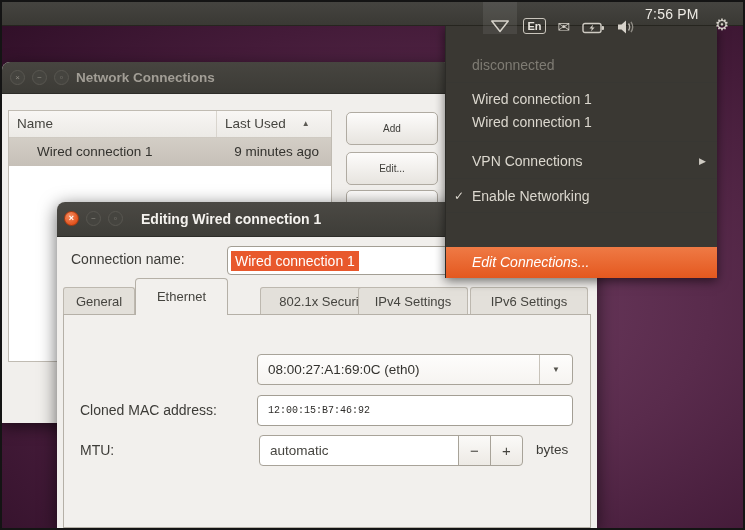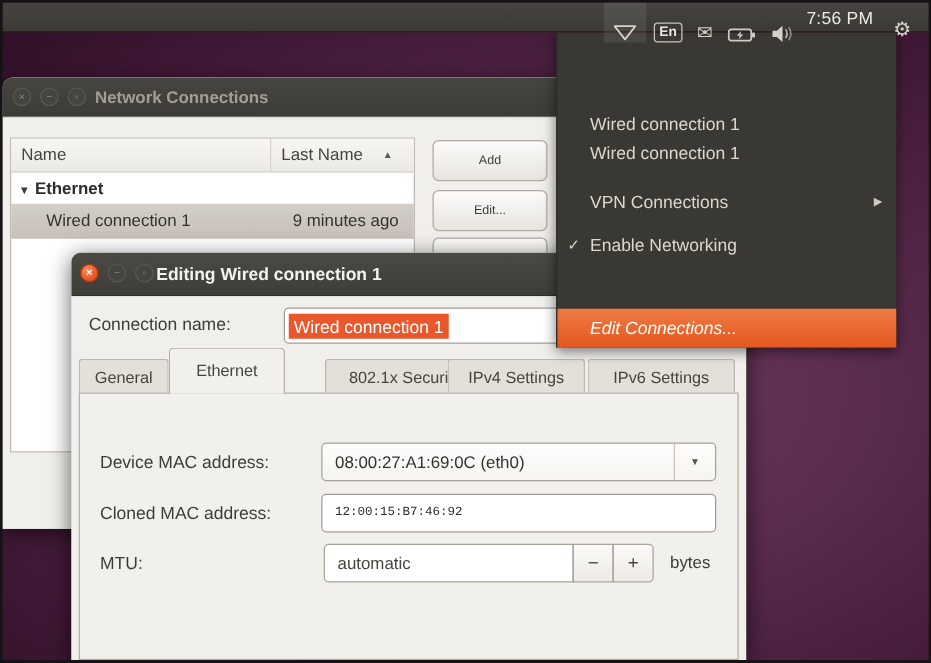--- a/index.html
+++ b/index.html
@@ -64,21 +64,21 @@
   .srow .rname { padding-left:28px; }
   .srow .rused { margin-left:auto; padding-right:12px; }
   .gtkbtn { position:absolute; left:344px; width:92px; height:33px;
             background:linear-gradient(#fdfcfb,#e7e4df); border:1px solid #b0aba2; border-radius:5px;
             font-size:10px; color:#3d3c38; display:flex; align-items:center; justify-content:center; }
 
   
   .dialog { position:absolute; left:57px; top:202px; width:540px; height:326px; z-index:20;
             border-radius:8px 8px 0 0; box-shadow:0 4px 18px rgba(0,0,0,.6); background:#f1efec; }
   .dialog .titlebar { height:35px; background:linear-gradient(#4b4944,#3e3d38); }
-  .dialog .wtitle { position:absolute; left:68px; top:0; line-height:35px; font-size:14px; color:#f4f2ee; }
+  .dialog .wtitle { position:absolute; left:84px; top:0; line-height:35px; font-size:14px; color:#f4f2ee; }
   .dlabel { position:absolute; font-size:14px; color:#3d3c38; height:22px; line-height:22px; white-space:nowrap; }
   .entry { position:absolute; background:#fff; border:1px solid #a39e94; border-radius:4px;
            display:flex; align-items:center; font-size:14px; color:#2f2e2b; }
   .sel-text { background:#e8582c; color:#fff; padding:2px 4px; margin-left:3px; white-space:nowrap; }
   .tab { position:absolute; font-size:13px; color:#45443f; text-align:center; white-space:nowrap;
          overflow:hidden; background:#e3e0da; border:1px solid #bdb8af; border-bottom:none;
          border-radius:3px 3px 0 0; height:28px; line-height:27px; z-index:1; }
   .tab.active { background:#f2f0ed; border-color:#b5b0a7; border-radius:4px 4px 0 0;
                 height:37px; line-height:36px; z-index:3; }
   .notebook { position:absolute; left:6px; top:112px; width:528px; height:214px;
@@ -108,26 +108,23 @@
       <span class="wbtn dim" style="left:8px;top:8px;">×</span>
       <span class="wbtn dim" style="left:30px;top:8px;">−</span>
       <span class="wbtn dim" style="left:52px;top:8px;">▫</span>
       <span class="wtitle">Network Connections</span>
     </div>
     <div class="nc-body">
       <div class="nc-list">
         <div class="lhdr">
           <div class="hc1">Name</div>
           <div class="hc2">
-            <span>Last Name</span>
+            <span>Last Used</span>
             <span class="sort-arrow">▲</span>
           </div>
-        </div>
-        <div class="grow">
-          <span class="expander">▼</span><span>Ethernet</span>
         </div>
         <div class="srow">
           <span class="rname">Wired connection 1</span>
           <span class="rused">9 minutes ago</span>
         </div>
       </div>
       <div class="gtkbtn" style="top:18px;">
           <span>Add</span>
         </div>
       <div class="gtkbtn" style="top:58px;">
@@ -150,21 +147,20 @@
       <span class="sel-text">Wired connection 1</span>
     </div>
 
     <div class="tab" style="left:6px;top:85px;width:72px;">General</div>
     <div class="tab active" style="left:78px;top:76px;width:93px;">Ethernet</div>
     <div class="tab" style="left:171px;top:85px;width:128px;margin-left:32px;">802.1x Security</div>
     <div class="tab" style="left:301px;top:85px;width:110px;">IPv4 Settings</div>
     <div class="tab" style="left:413px;top:85px;width:118px;">IPv6 Settings</div>
 
     <div class="notebook">
-      <div class="dlabel" style="left:16px;top:43px;">Device MAC address:</div>
       <div class="combo" style="left:193px;top:39px;width:316px;height:31px;">
         <span class="ctext">08:00:27:A1:69:0C (eth0)</span>
         <span class="carrow">▼</span>
       </div>
 
       <div class="dlabel" style="left:16px;top:84px;">Cloned MAC address:</div>
       <div class="entry" style="left:193px;top:80px;width:316px;height:31px;">
         <span style="padding-left:10px;font-size:10px;font-family:Liberation Mono, monospace;">12:00:15:B7:46:92</span>
       </div>
 
@@ -172,20 +168,21 @@
       <div class="spin" style="left:195px;top:120px;">
         <div class="sfield">automatic</div>
         <div class="sbtn">−</div>
         <div class="sbtn plus">+</div>
       </div>
       <div class="dlabel" style="left:472px;top:124px;font-size:13.5px;">bytes</div>
     </div>
   </div>
 
   <div class="menu">
+    <div class="mi dis" style="top:28px;">disconnected</div>
     <div class="msep" style="top:56px;"></div>
     <div class="mi" style="top:62px;">Wired connection 1</div>
     <div class="mi" style="top:85px;">Wired connection 1</div>
     <div class="msep" style="top:115px;"></div>
     <div class="mi" style="top:124px;">
       <span>VPN Connections</span>
       <span class="subarrow" style="line-height:22px;">▶</span>
     </div>
     <div class="msep" style="top:152px;"></div>
     <div class="mi" style="top:159px;">

